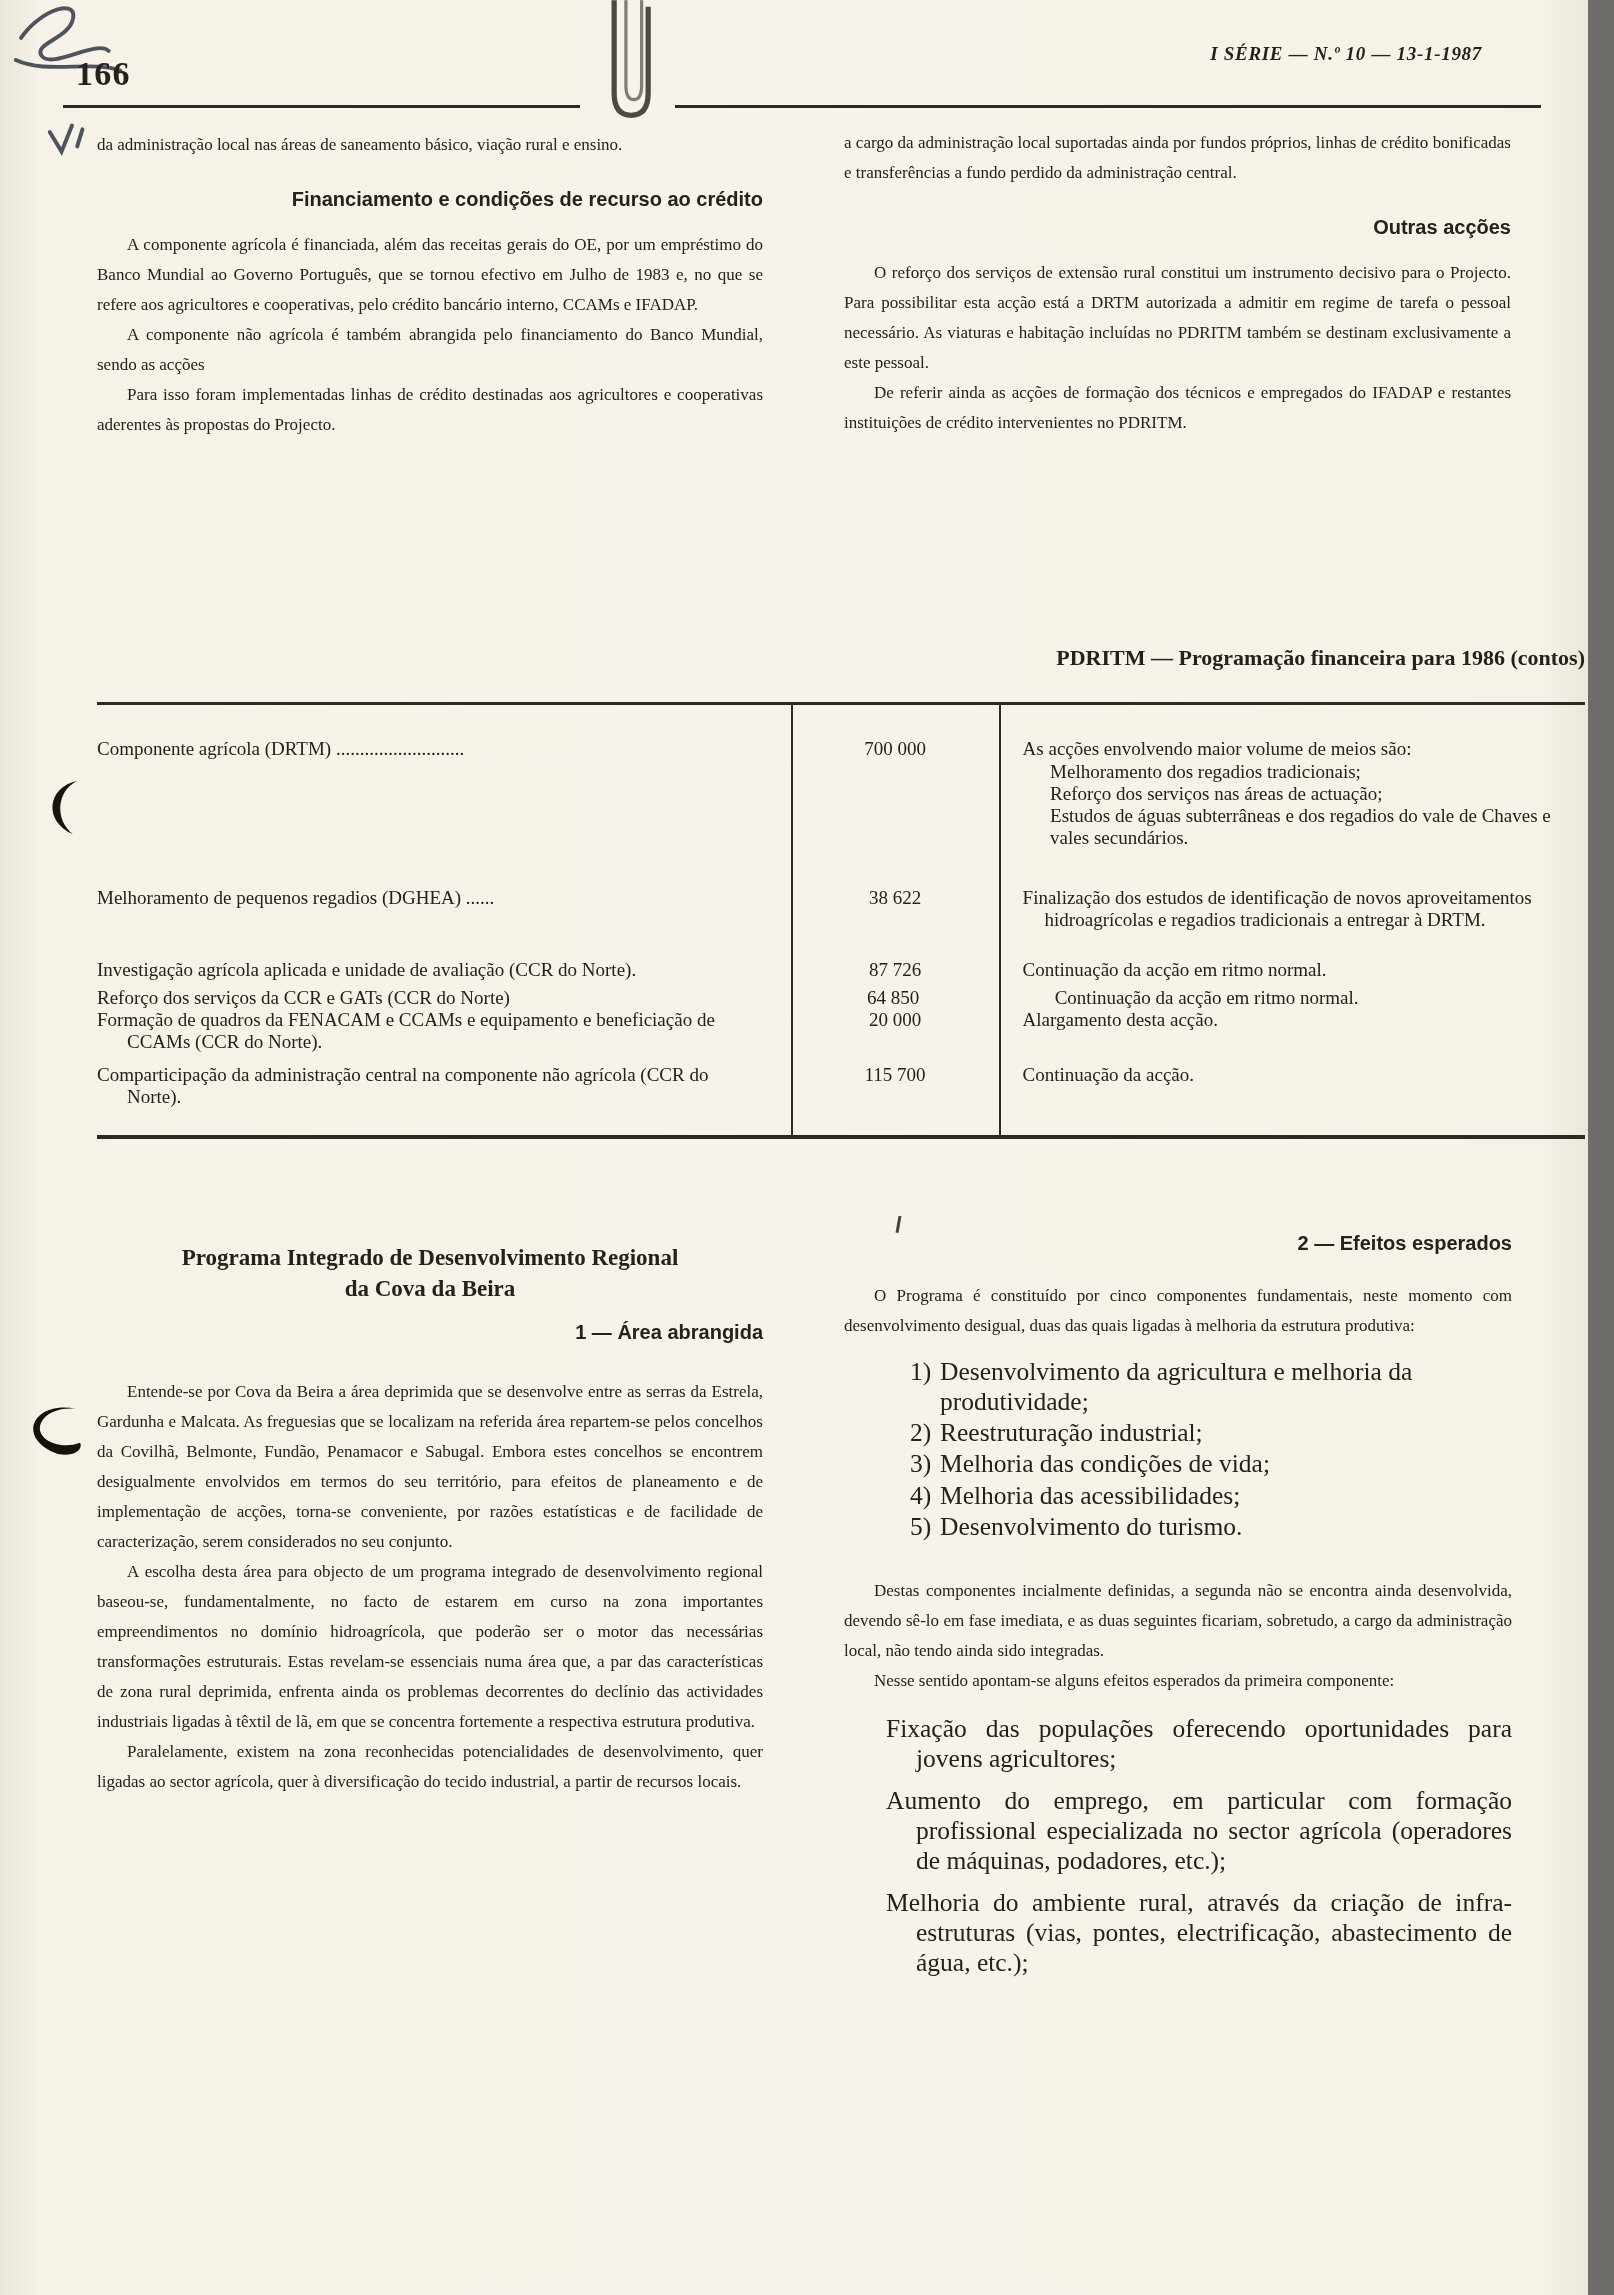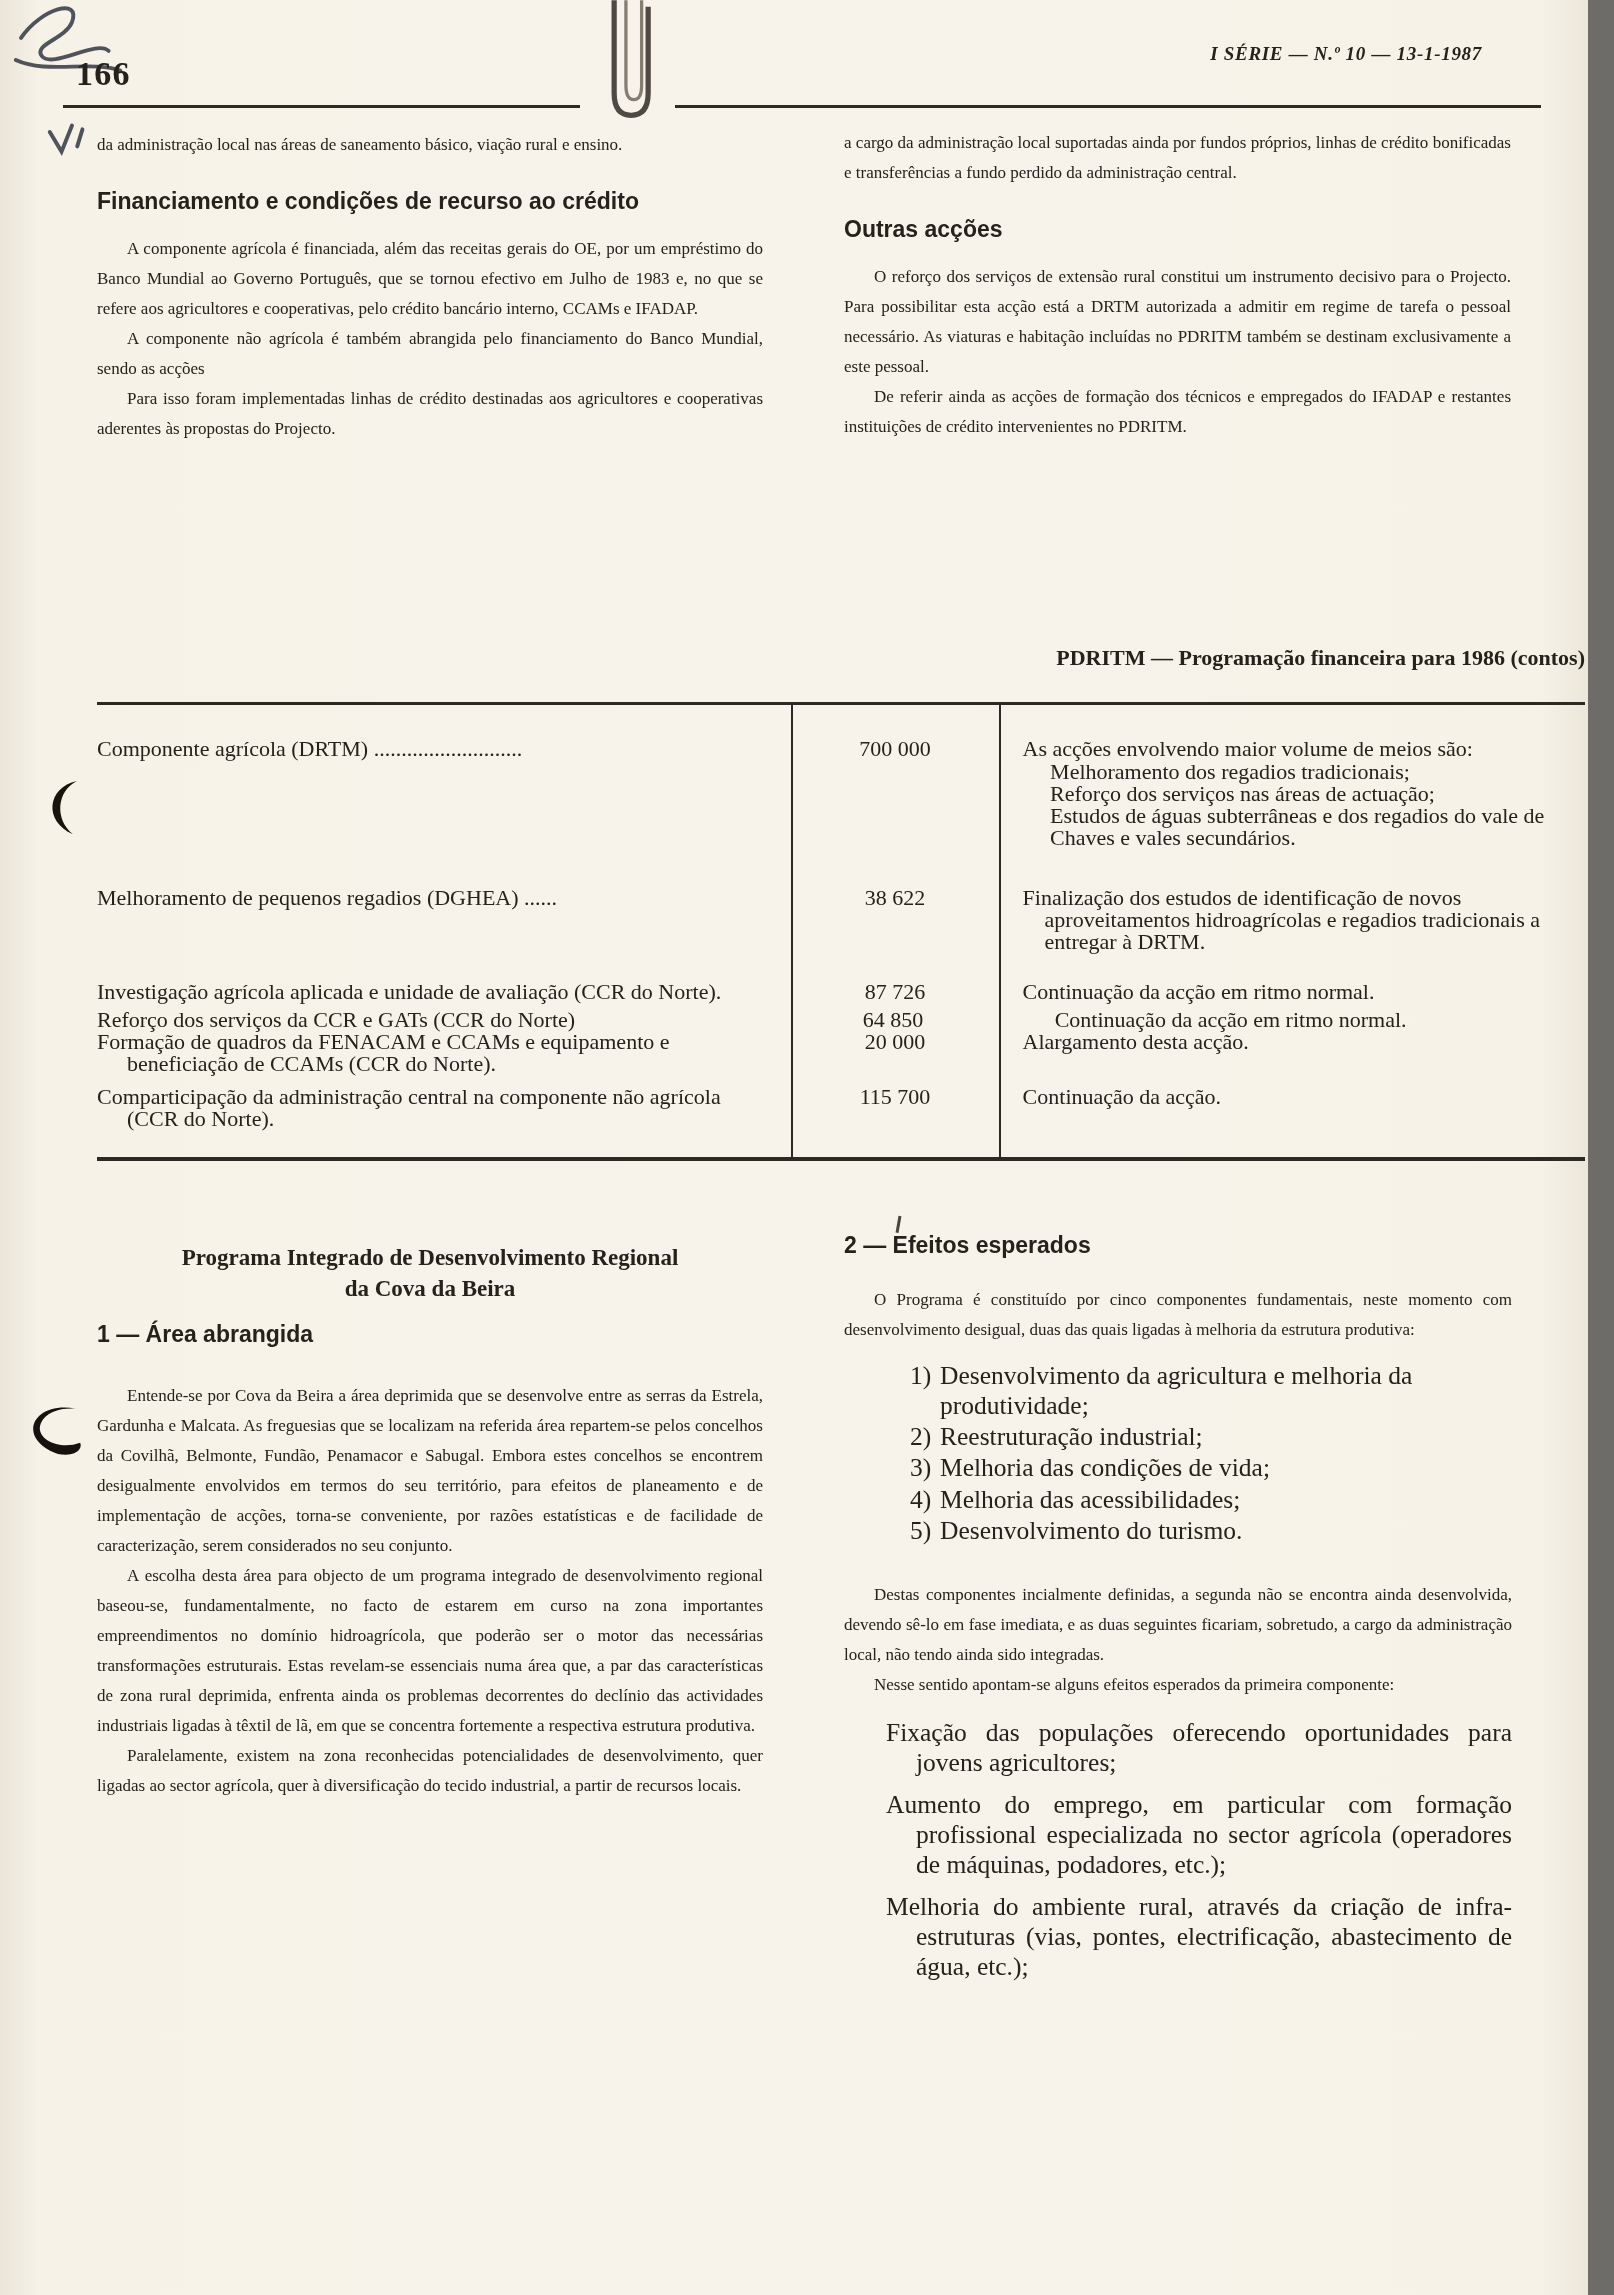--- a/index.html
+++ b/index.html
@@ -19,34 +19,34 @@
   
   .pagenum { position:absolute; left:76px; top:55px; font-size:34px; font-weight:bold; letter-spacing:1.3px; }
   .issue   { position:absolute; right:106px; top:43px; font-size:19px; font-weight:bold; font-style:italic; letter-spacing:0.7px; }
   .rule { position:absolute; top:105px; height:3.3px; background:#2d2923; }
   .rule-left  { left:63px;  width:517px; }
   .rule-right { left:675px; width:866px; }
 
   
   .bt  { font-size:17px; line-height:30px; text-align:justify; }
   .ind { text-indent:30px; }
-  .sh  { font-family:"Liberation Sans", sans-serif; font-size:23px; font-weight:bold; text-align:left; margin:27.5px 0 19.7px; }
+  .sh  { font-family:"Liberation Sans", sans-serif; font-size:20px; font-weight:bold; text-align:right; margin:27.5px 0 19.7px; }
 
   
   .col { position:absolute; }
   .col-tl { left:97px;  top:130px; width:666px; }
   .col-tr { left:844px; top:128px; width:667px; }
 
   
   .tbl-title { position:absolute; left:97px; top:645px; width:1488px; text-align:right; font-size:22px; font-weight:bold; }
   .fintable {
     position:absolute; left:97px; top:702px; width:1488px;
     border-top:3.3px solid #2d2923; border-bottom:4.6px solid #2d2923;
     padding:33px 0 27.5px;
-    font-size:22px; line-height:22px;
+    font-size:19px; line-height:22px;
   }
   .vline { position:absolute; top:0; bottom:0; width:2px; background:#2d2923; }
   .v1 { left:694px; } .v2 { left:902px; }
   .trow { display:flex; align-items:flex-start; }
   .tc1 { width:694px; padding:0 42px 0 3.9px; }
   .tc2 { width:208px; text-align:center; }
   .tc3 { width:586px; padding:0 6.6px 0 23.6px; }
   .itm  { padding-left:30px; text-indent:-30px; }
   .note { padding-left:22px; text-indent:-22px; }
   .subnotes { margin-left:27.5px; margin-top:1.3px; }

